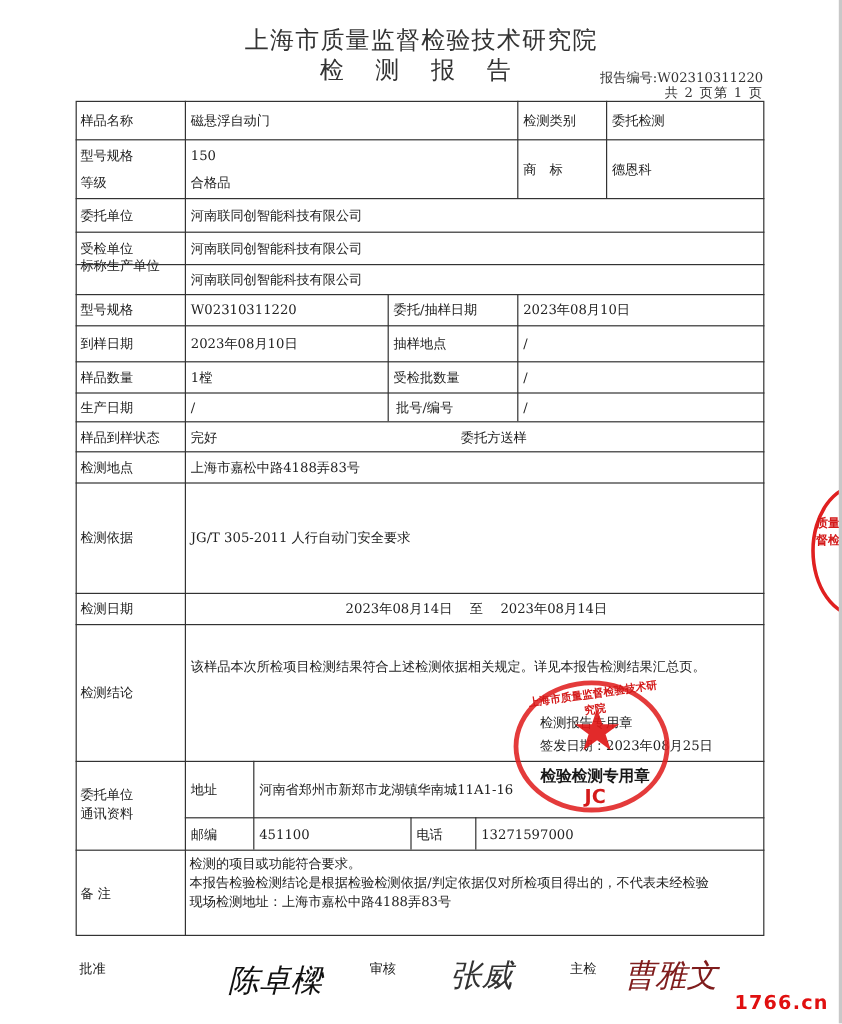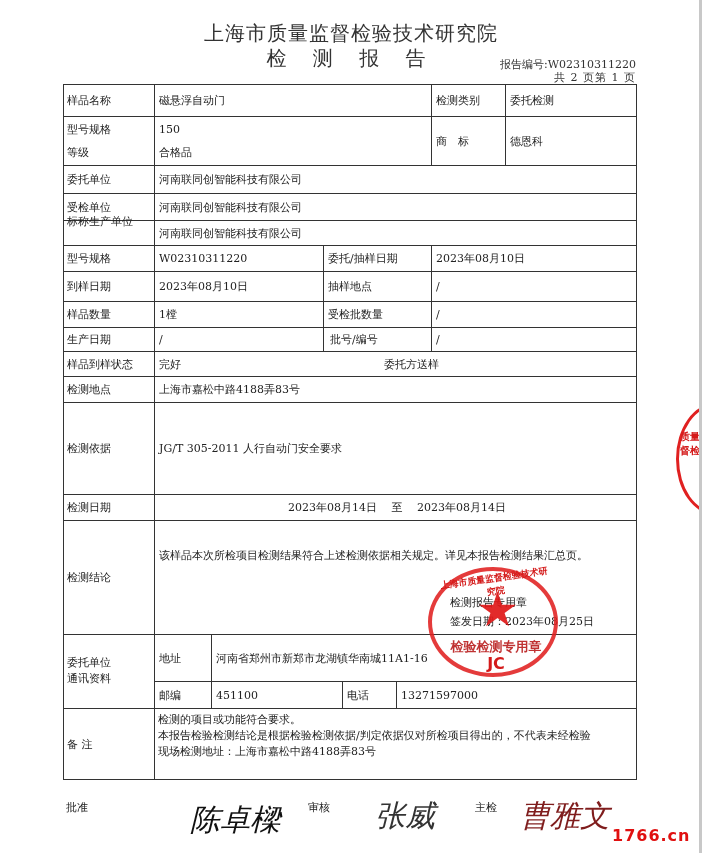--- a/index.html
+++ b/index.html
@@ -9,25 +9,25 @@
   .title2{left:0;width:702px;top:45px;text-align:center;font-size:20px;letter-spacing:10px;color:#333;}
   .rptno{right:66px;top:57px;font-size:11px;color:#333;font-family:"DejaVu Serif",serif;}
   .pages{right:66px;top:70px;font-size:11px;color:#333;letter-spacing:1px;margin-left:28px;}
   .cell{position:absolute;font-size:11px;color:#222;box-sizing:border-box;padding-left:4px;display:flex;align-items:center;white-space:nowrap;}
   .hl{position:absolute;height:1px;background:#333;}
   .vl{position:absolute;width:1px;background:#333;}
   .frame{position:absolute;left:63px;top:84px;width:574px;height:696px;border:1px solid #333;box-sizing:border-box;}
   .stamp{position:absolute;left:428px;top:567px;width:130px;height:110px;border:4px solid #e02020;border-radius:50%;box-sizing:border-box;opacity:0.88;}
   .stamp-star{position:absolute;left:476px;top:585px;font-size:48px;color:#e01818;line-height:1;opacity:0.92;}
   .stamp-top{position:absolute;left:440px;top:572px;width:110px;text-align:center;font-size:12px;color:#d41a1a;font-weight:bold;transform:rotate(-8deg);}
-  .stamp-bottom{position:absolute;left:450px;top:638px;width:92px;text-align:center;font-size:13px;color:#b91c1c;font-weight:bold;opacity:0.9;}
+  .stamp-bottom{position:absolute;left:450px;top:638px;width:92px;text-align:center;font-size:13px;color:#000000;font-weight:bold;opacity:0.9;}
   .stamp-jc{position:absolute;left:470px;top:654px;width:52px;text-align:center;font-size:16px;color:#d41a1a;font-weight:bold;font-family:"DejaVu Sans",sans-serif;}
   .edge-stamp{position:absolute;left:676px;top:403px;width:80px;height:112px;border:3px solid #e02020;border-radius:50%;box-sizing:border-box;}
   .edge-text{position:absolute;left:680px;top:430px;font-size:10px;color:#d41a1a;font-weight:bold;line-height:14px;width:38px;}
-  .sig{position:absolute;font-family:Liberation Serif, serif;font-size:30px;color:#111;font-style:italic;}
+  .sig{position:absolute;font-family:Liberation Serif, serif;font-size:26px;color:#111;font-style:italic;}
   .wm{position:absolute;left:612px;top:826px;font-family:"DejaVu Sans",sans-serif;font-size:16px;color:#e01010;font-weight:bold;letter-spacing:1px;}
   .right-bar{position:absolute;left:699px;top:0;width:3px;height:853px;background:#c8c8c8;}
   .remark-text{position:absolute;left:158px;top:712px;width:478px;font-size:11px;line-height:16px;}
 </style>
 </head>
 <body>
 
 <div class="abs title1">上海市质量监督检验技术研究院</div>
 <div class="abs title2">检 测 报 告</div>
 <div class="abs rptno">报告编号:W02310311220</div>

